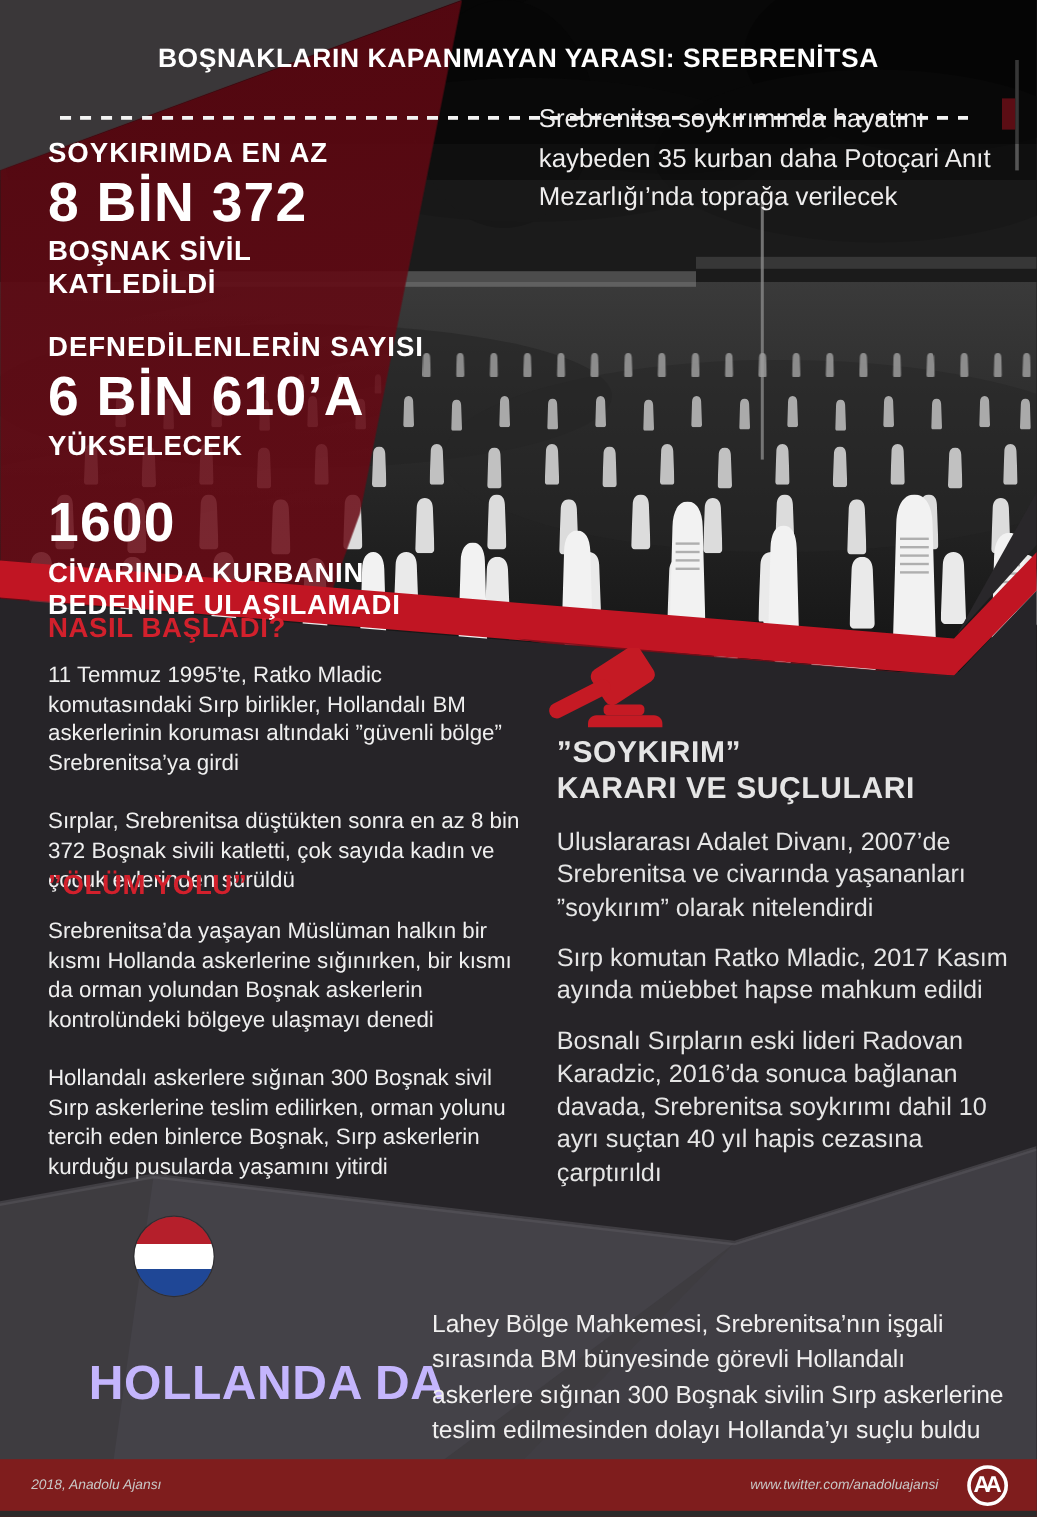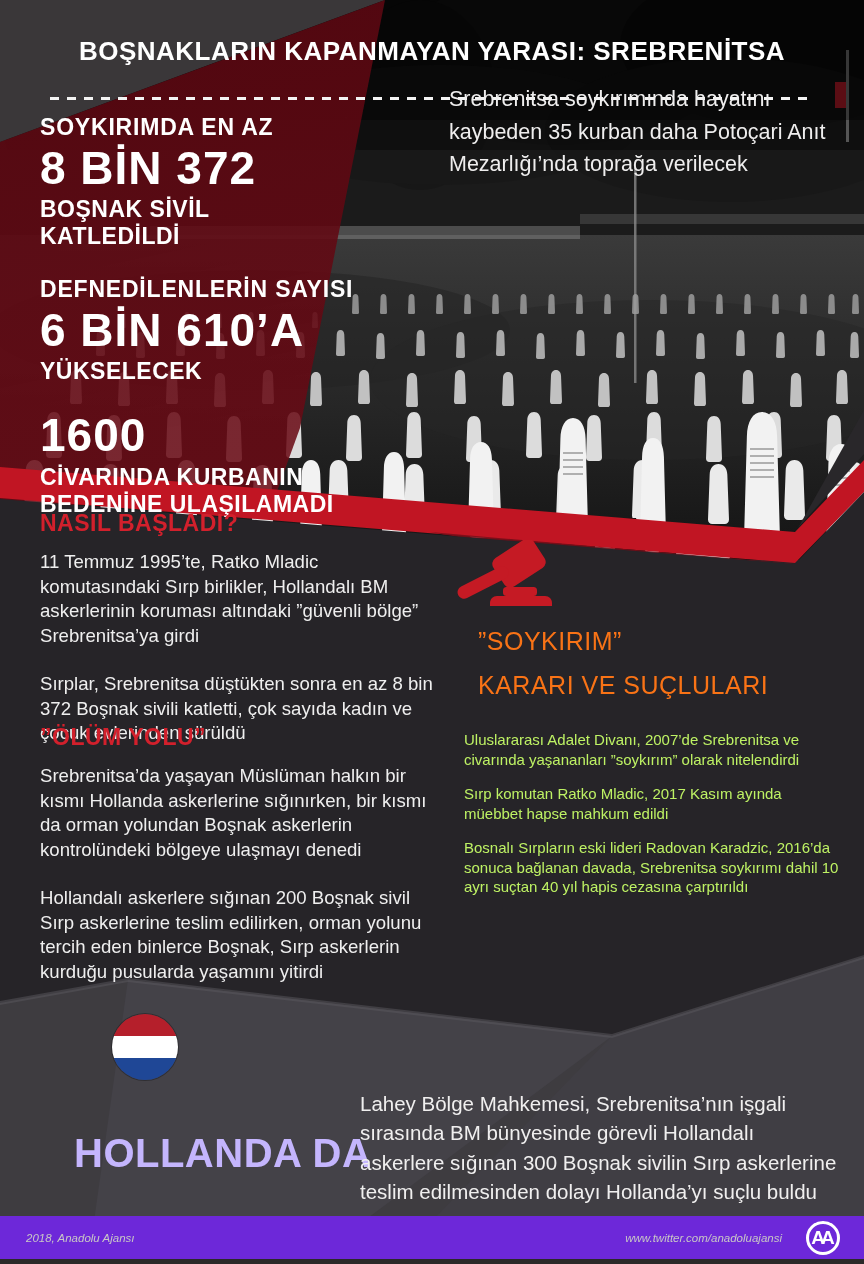--- a/index.html
+++ b/index.html
@@ -27,54 +27,54 @@
             clip-path:polygon(0px 499px,795px 564px,864px 492px,864px 1264px,0px 1264px);}
   .facet{position:absolute;inset:0;}
   .f1{background:#3e3c40;clip-path:polygon(0px 1003px,128px 980px,612px 1036px,864px 957px,864px 1264px,0px 1264px);}
   .f2{background:#444248;clip-path:polygon(128px 980px,612px 1036px,306px 1264px,88px 1264px);}
   .f3{background:#403e44;clip-path:polygon(612px 1036px,864px 957px,864px 1264px,390px 1264px);}
   .seam{background:#5a575e;opacity:.5;
         clip-path:polygon(0px 1001px,128px 978px,612px 1034px,864px 955px,864px 959px,612px 1038px,128px 982px,0px 1005px);}
 
   
   .title{position:absolute;left:0;right:0;top:36px;text-align:center;color:#fff;
-         font-size:26px;font-weight:800;letter-spacing:.5px;z-index:10;}
+         font-size:22px;font-weight:800;letter-spacing:.5px;z-index:10;}
   .dashes{position:absolute;left:50px;top:97px;width:762px;height:3px;z-index:10;
          background:repeating-linear-gradient(90deg,#f3f3f3 0 9px,transparent 9px 17px);}
 
   
   .intro{position:absolute;left:449px;top:83px;width:412px;z-index:10;
          color:#efeeee;font-size:21.5px;line-height:1.52;font-weight:400;}
   .stats{position:absolute;left:40px;top:114px;width:316px;color:#fff;z-index:10;}
   .stat+.stat{margin-top:26px;}
   .pre{font-size:23px;font-weight:600;letter-spacing:.8px;}
   .big{font-size:46px;font-weight:800;letter-spacing:1px;line-height:1.05;margin:3px 0 4px;}
   .post{font-size:23px;font-weight:700;letter-spacing:.5px;line-height:1.17;}
 
   
   .h-red{color:#d2202c;font-size:23px;font-weight:800;letter-spacing:.5px;margin:0 0 13px;}
   .colA{position:absolute;left:40px;top:510px;width:398px;z-index:10;}
   .colB{position:absolute;left:40px;top:724px;width:398px;z-index:10;}
   .colR{position:absolute;left:464px;top:612px;width:378px;z-index:10;}
   .colA p,.colB p{font-size:18.6px;line-height:1.33;color:#efefef;margin:0 0 23px;}
-  .colR p{font-size:15px;line-height:1.3;color:#bef264;margin:0 0 15px;}
-  .h-red2{color:#f97316;font-size:25px;font-weight:400;letter-spacing:.5px;line-height:1.2;margin:14px;}
+  .colR p{font-size:21px;line-height:1.3;color:#e5e5e5;margin:0 0 15px;}
+  .h-red2{color:#e5e5e5;font-size:25px;font-weight:700;letter-spacing:.5px;line-height:1.2;margin:0;}
   .colR .hgap{height:16px;}
   .gavel{position:absolute;left:455px;top:540px;z-index:10;}
 
   
   .flag{position:absolute;left:112px;top:1014px;width:66px;height:66px;border-radius:50%;z-index:10;
         background:linear-gradient(180deg,#b51f2b 0 34%,#ffffff 34% 66%,#1f4796 66% 100%);
         box-shadow:0 0 0 1px rgba(0,0,0,.3);}
   .hol1{position:absolute;left:74px;top:1087px;color:#c4b5fd;font-size:40px;font-weight:800;letter-spacing:.5px;z-index:10;margin-top:44px;}
   .hol2{position:absolute;left:70px;top:1122px;color:#fff;font-size:67px;font-weight:800;letter-spacing:1px;line-height:1;z-index:10;}
   .holp{position:absolute;left:360px;top:1089px;width:482px;color:#f0efef;font-size:20.5px;line-height:1.43;z-index:10;}
 
   
-  .footer{position:absolute;left:0;top:1216px;width:864px;height:48px;background:#6d28d9;z-index:12;
+  .footer{position:absolute;left:0;top:1216px;width:864px;height:48px;background:#7f1d1d;z-index:12;
           display:flex;align-items:center;justify-content:space-between;box-sizing:border-box;
           padding:0 24px 4px 26px;}
   .footer:after{content:"";position:absolute;left:0;bottom:0;width:100%;height:5px;background:#2b2929;}
   .foot-txt{color:#c9c7c6;font-size:11.5px;font-style:italic;}
   .foot-right{display:flex;align-items:center;gap:24px;}
   .aa{width:34px;height:34px;border:3px solid #fff;border-radius:50%;color:#fff;
       display:flex;align-items:center;justify-content:center;
       font-weight:700;font-size:19px;letter-spacing:-4px;padding-right:4px;box-sizing:border-box;}
 </style>
 </head>
@@ -280,21 +280,21 @@
 
   <div class="colA">
     <div class="h-red">NASIL BAŞLADI?</div>
     <p>11 Temmuz 1995’te, Ratko Mladic komutasındaki Sırp birlikler, Hollandalı BM askerlerinin koruması altındaki ”güvenli bölge” Srebrenitsa’ya girdi</p>
     <p>Sırplar, Srebrenitsa düştükten sonra en az 8 bin 372 Boşnak sivili katletti, çok sayıda kadın ve çocuk evlerinden sürüldü</p>
   </div>
 
   <div class="colB">
     <div class="h-red">”ÖLÜM YOLU”</div>
     <p>Srebrenitsa’da yaşayan Müslüman halkın bir kısmı Hollanda askerlerine sığınırken, bir kısmı da orman yolundan Boşnak askerlerin kontrolündeki bölgeye ulaşmayı denedi</p>
-    <p>Hollandalı askerlere sığınan 200 Boşnak sivil Sırp askerlerine teslim edilirken, orman yolunu tercih eden binlerce Boşnak, Sırp askerlerin kurduğu pusularda yaşamını yitirdi</p>
+    <p>Hollandalı askerlere sığınan 300 Boşnak sivil Sırp askerlerine teslim edilirken, orman yolunu tercih eden binlerce Boşnak, Sırp askerlerin kurduğu pusularda yaşamını yitirdi</p>
   </div>
 
   <svg class="gavel" width="126" height="72" viewBox="0 0 126 72" aria-hidden="true">
     <g fill="#c51a24">
       <rect x="40" y="6" width="48" height="34" rx="7" transform="rotate(-33 64 23)"></rect>
       <rect x="0" y="36" width="56" height="13" rx="6.5" transform="rotate(-27 28 42)"></rect>
       <rect x="48" y="47" width="34" height="9" rx="3.5"></rect>
       <path d="M42 56h48c4 0 7 3 7 7v3H35v-3c0-4 3-7 7-7z"></path>
     </g>
   </svg>

